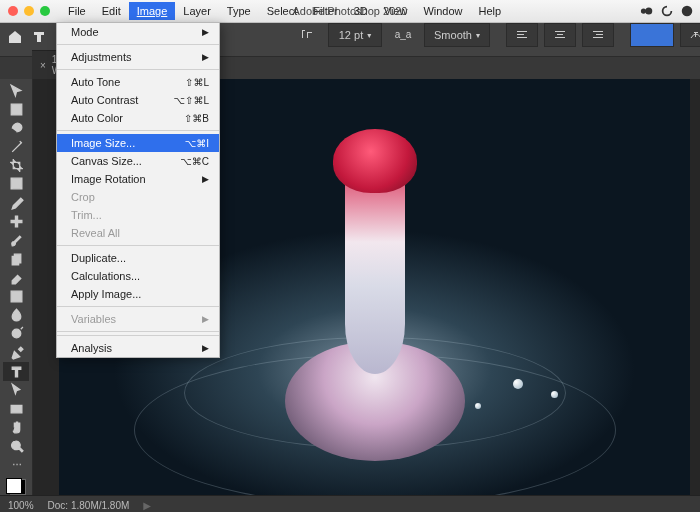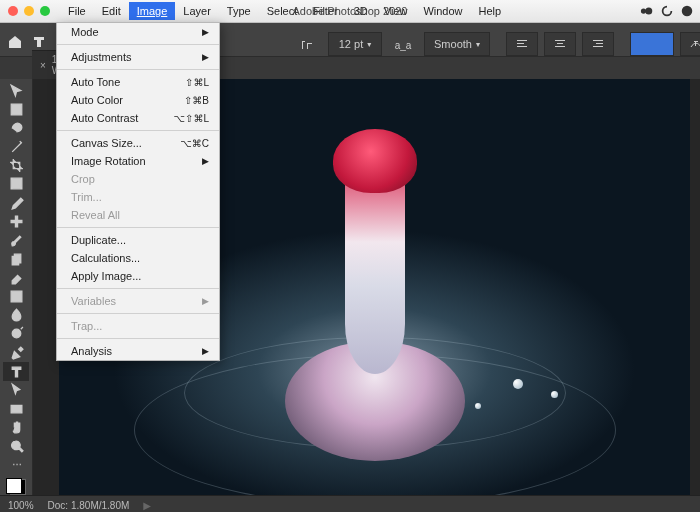--- a/index.html
+++ b/index.html
@@ -10,21 +10,21 @@
   .dot.r{background:#ff5f57;}
   .dot.y{background:#ffbd2e;}
   .dot.g{background:#28c940;}
   .menubar{display:flex;margin-left:10px;gap:0;}
   .menubar .mi{padding:3px 8px;color:#222;cursor:default;}
   .menubar .mi.active{background:#2f6fec;color:#fff;text-decoration:underline;}
   .tcenter{position:absolute;left:0;right:0;text-align:center;color:#444;font-size:11px;pointer-events:none;}
   .tright{position:absolute;right:6px;display:flex;gap:6px;align-items:center;}
   .ticon{width:14px;height:14px;fill:#333;}
   
-  .psbar{height:33px;background:#424242;border-bottom:1px solid #2b2b2b;display:flex;align-items:flex-end;padding:0 6px;gap:6px;}
+  .psbar{height:33px;background:#424242;border-bottom:1px solid #2b2b2b;display:flex;align-items:flex-start;padding:0 6px;gap:6px;}
   .psbar .ico{width:26px;height:26px;display:flex;align-items:center;justify-content:center;border:1px solid transparent;}
   .optsep{width:1px;height:20px;background:#2b2b2b;margin:0 2px;}
   .optbtn{height:22px;min-width:22px;background:#383838;border:1px solid #2b2b2b;display:flex;align-items:center;justify-content:center;padding:0 4px;color:#ccc;}
   .optbtn.sel{background:#3a74d8;}
   
   .tabstrip{height:22px;background:#383838;display:flex;align-items:flex-end;padding-left:32px;}
   .tab{background:#2f2f2f;color:#aaa;font-size:10px;padding:3px 8px;border-top:1px solid #222;display:flex;align-items:center;gap:6px;max-width:36px;overflow:hidden;}
   
   .main{display:flex;height:calc(512px - 22px - 33px - 22px - 19px);}
   .toolbox{width:32px;background:#424242;border-right:1px solid #2b2b2b;display:flex;flex-direction:column;align-items:center;padding-top:2px;gap:0;}
@@ -314,28 +314,32 @@
     <div class="dmi">
       <span>Adjustments</span>
       <span class="ar">▶</span>
     </div>
     <hr>
     <div class="dmi">
       <span>Auto Tone</span>
       <span class="sc">⇧⌘L</span>
     </div>
     <div class="dmi">
+      <span>Auto Contrast</span>
+      <span class="sc">⌥⇧⌘L</span>
+    </div>
+    <div class="dmi">
       <span>Auto Color</span>
       <span class="sc">⇧⌘B</span>
     </div>
-    <div class="dmi">
-      <span>Auto Contrast</span>
-      <span class="sc">⌥⇧⌘L</span>
-    </div>
-    <hr>
+    <hr>
+    <div class="dmi hi">
+      <span>Image Size...</span>
+      <span class="sc">⌥⌘I</span>
+    </div>
     <div class="dmi">
       <span>Canvas Size...</span>
       <span class="sc">⌥⌘C</span>
     </div>
     <div class="dmi">
       <span>Image Rotation</span>
       <span class="ar">▶</span>
     </div>
     <div class="dmi di">
       <span>Crop</span>
@@ -355,21 +359,18 @@
     </div>
     <div class="dmi">
       <span>Apply Image...</span>
     </div>
     <hr>
     <div class="dmi di">
       <span>Variables</span>
       <span class="ar">▶</span>
     </div>
     <hr>
-    <div class="dmi di">
-      <span>Trap...</span>
-    </div>
     <hr>
     <div class="dmi">
       <span>Analysis</span>
       <span class="ar">▶</span>
     </div>
   </div>
 
 </body></html>

